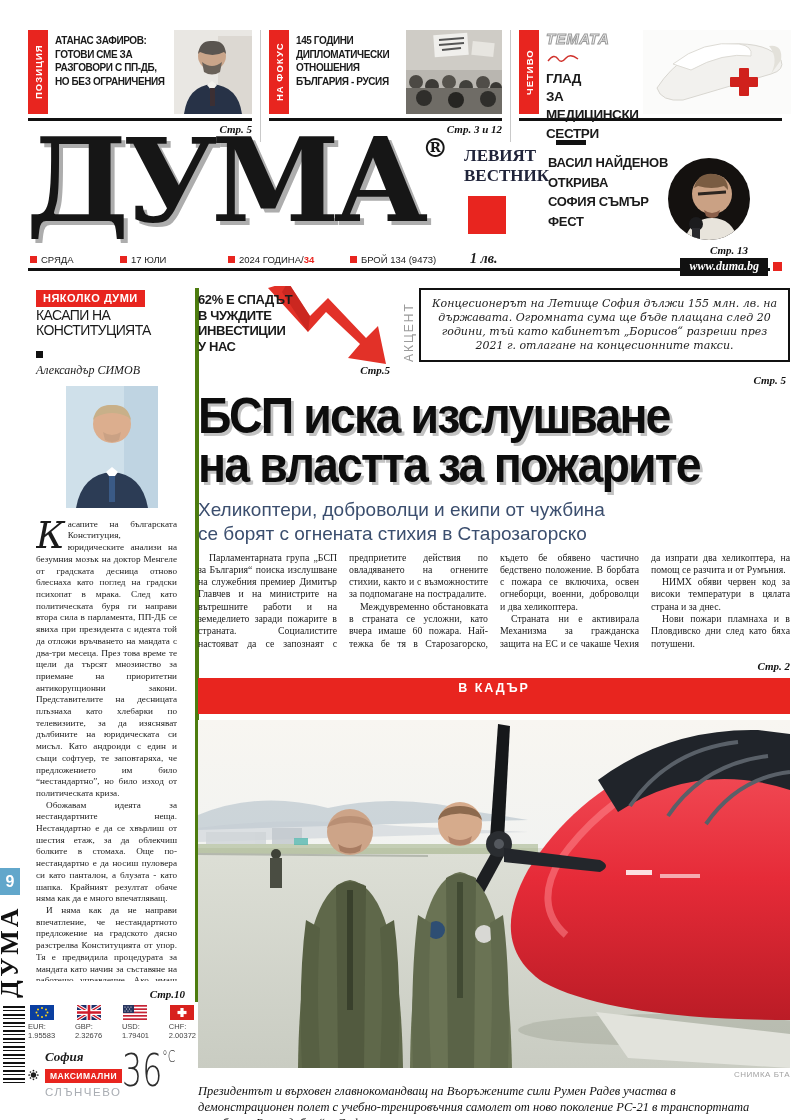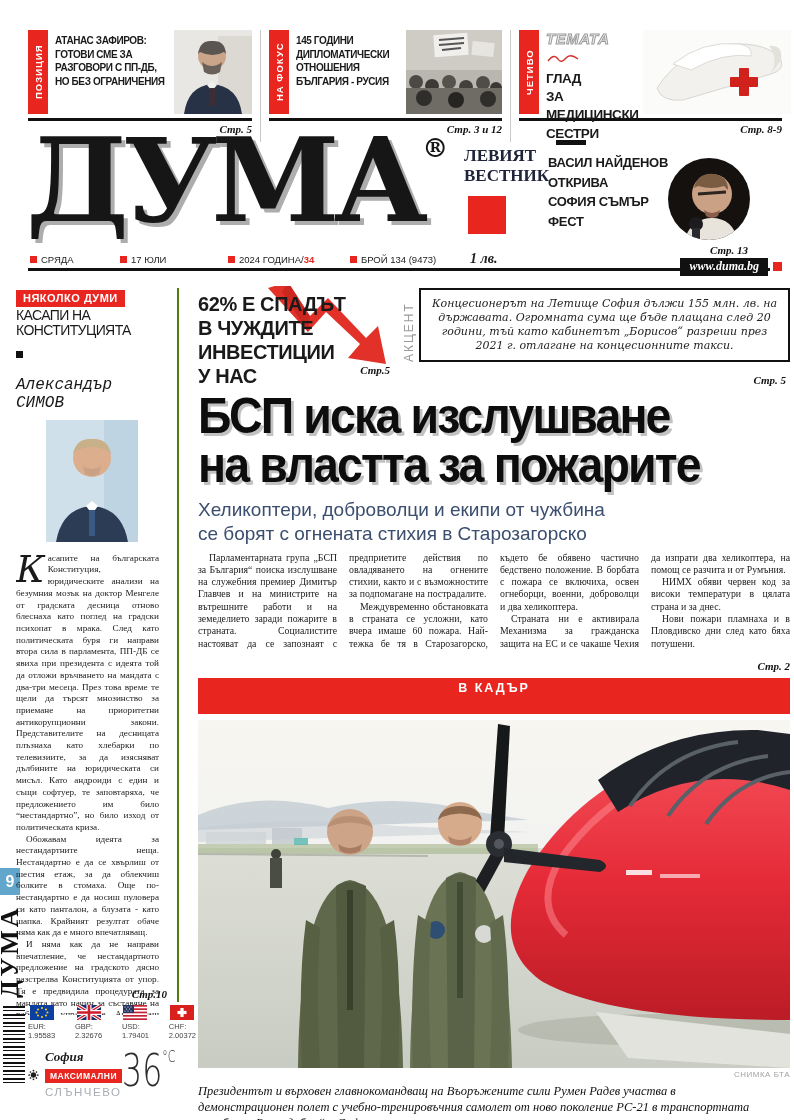--- a/index.html
+++ b/index.html
@@ -67,37 +67,37 @@
   }
   #site-sq { position:absolute; right:8px; top:10px; width:9px; height:9px; background:#e8251f; }
   #price { font-family:"Liberation Serif", serif; font-weight:bold; font-style:italic; font-size:14px; }
 
   
   #page-badge { position:absolute; left:0; top:868px; width:20px; height:27px; background:#62a7cb; color:#fff; font-weight:bold; font-size:16px; display:flex; align-items:center; justify-content:center; }
   #rail-title { position:absolute; left:-5px; top:902px; height:96px; writing-mode:vertical-rl; transform:rotate(180deg); font-family:"Liberation Serif", serif; font-weight:bold; font-size:26px; letter-spacing:3px; color:#111; }
   #rail-barcode { position:absolute; left:3px; top:1006px; width:22px; height:80px; background:repeating-linear-gradient(to bottom,#111 0 2px,#fff 2px 4px,#111 4px 5px,#fff 5px 8px); }
 
   
-  #opinion { position:absolute; left:16px; top:288px; width:163px; height:714px; border-right:2px solid #4d7c0f; padding-right:18px; }
+  #opinion { position:absolute; left:36px; top:288px; width:163px; height:714px; border-right:4px solid #4d7c0f; padding-right:18px; }
   #opinion-rubric { display:inline-block; background:#e8251f; color:#fff; font-weight:bold; font-size:11px; letter-spacing:0.5px; padding:2px 7px 3px; }
   #opinion-title { font-weight:normal; font-size:14px; line-height:1.1; letter-spacing:-0.6px; margin-top:1px; }
   #opinion-bullet { width:7px; height:7px; background:#111; margin-top:12px; }
-  #opinion-author { font-family:Liberation Mono, monospace; font-style:italic; font-size:16px; margin-top:18px; }
+  #opinion-author { font-family:Liberation Serif, serif; font-style:italic; font-size:12px; margin-top:5px; }
   #opinion-photo { width:92px; height:122px; margin:8px 0 2px 30px; }
   #opinion-body { font-family:"Liberation Serif", serif; font-size:9.2px; line-height:11.7px; text-align:justify; margin-top:5px; max-height:462px; overflow:hidden; }
   #opinion-body p { text-indent:10px; }
   #opinion-body p.first { text-indent:0; }
   .dropcap { float:left; font-family:"DejaVu Serif", serif; font-style:italic; font-size:37px; line-height:30px; padding:2px 3px 0 0; }
   #opinion-ref { position:absolute; right:10px; bottom:2px; }
 
   
   #main { position:absolute; left:198px; top:288px; width:592px; }
   #briefs { display:flex; height:94px; }
   #invest { position:relative; width:198px; flex:0 0 198px; }
-  #invest-title { position:relative; z-index:2; font-weight:bold; font-size:20px; line-height:1.2; letter-spacing:-0.4px; padding-top:4px; }
+  #invest-title { position:relative; z-index:2; font-weight:bold; font-size:13px; line-height:1.2; letter-spacing:-0.4px; padding-top:4px; }
   #invest-arrow { position:absolute; right:2px; top:-2px; z-index:1; }
   #invest-ref { position:absolute; right:6px; bottom:6px; z-index:2; }
   #akcent { flex:1; display:flex; margin-left:6px; position:relative; }
   #akcent-rubric { writing-mode:vertical-rl; transform:rotate(180deg); color:#9b9b9b; font-size:12px; letter-spacing:2px; height:72px; margin:2px 3px 0 0; }
   #akcent-box { flex:1; border:2px solid #111; padding:4px 10px 6px; text-align:center; height:74px; }
   #akcent-title { font-weight:bold; font-size:16px; letter-spacing:-0.5px; }
   #akcent-lede { font-family:"DejaVu Serif", serif; font-style:italic; font-size:11px; line-height:1.28; margin-top:3px; color:#222; }
   #akcent-ref { position:absolute; right:4px; top:86px; }
 
   #headline { margin-top:10px; font-weight:900; font-size:50px; line-height:49px; letter-spacing:-2px; color:#0d0d0d; text-shadow:3px 3px 0 #c2c2c2; }
@@ -201,21 +201,20 @@
         <path d="M14 58 Q40 18 86 14 Q126 12 138 30 Q142 40 128 44 L40 70 Q18 72 14 58 Z" fill="#f2f1ee" stroke="#d8d6d0"></path>
         <path d="M30 34 Q60 10 96 14 Q110 16 108 26 Q80 22 48 40 Z" fill="#fff" stroke="#dddbd5"></path>
         <path d="M126 16 Q140 14 138 30 L128 44 Q136 28 126 16 Z" fill="#e3e1da"></path>
         <g fill="#d0211c">
             <rect x="96" y="38" width="10" height="28" rx="1"></rect>
             <rect x="87" y="47" width="28" height="10" rx="1"></rect>
           </g>
       </svg>
     </div>
     <div class="teaser-rule"></div>
-    <div class="teaser-ref pageref">Стр. 8-9</div>
   </div>
 </div>
 
 <div id="masthead-title"><span>ДУМА</span><sup>®</sup></div>
 <div id="tagline" class="preline">ЛЕВИЯТ
 ВЕСТНИК</div>
 <div id="masthead-red-square"></div>
 
 <div id="promo">
   <div class="dash" style="margin-left:8px;"></div>

